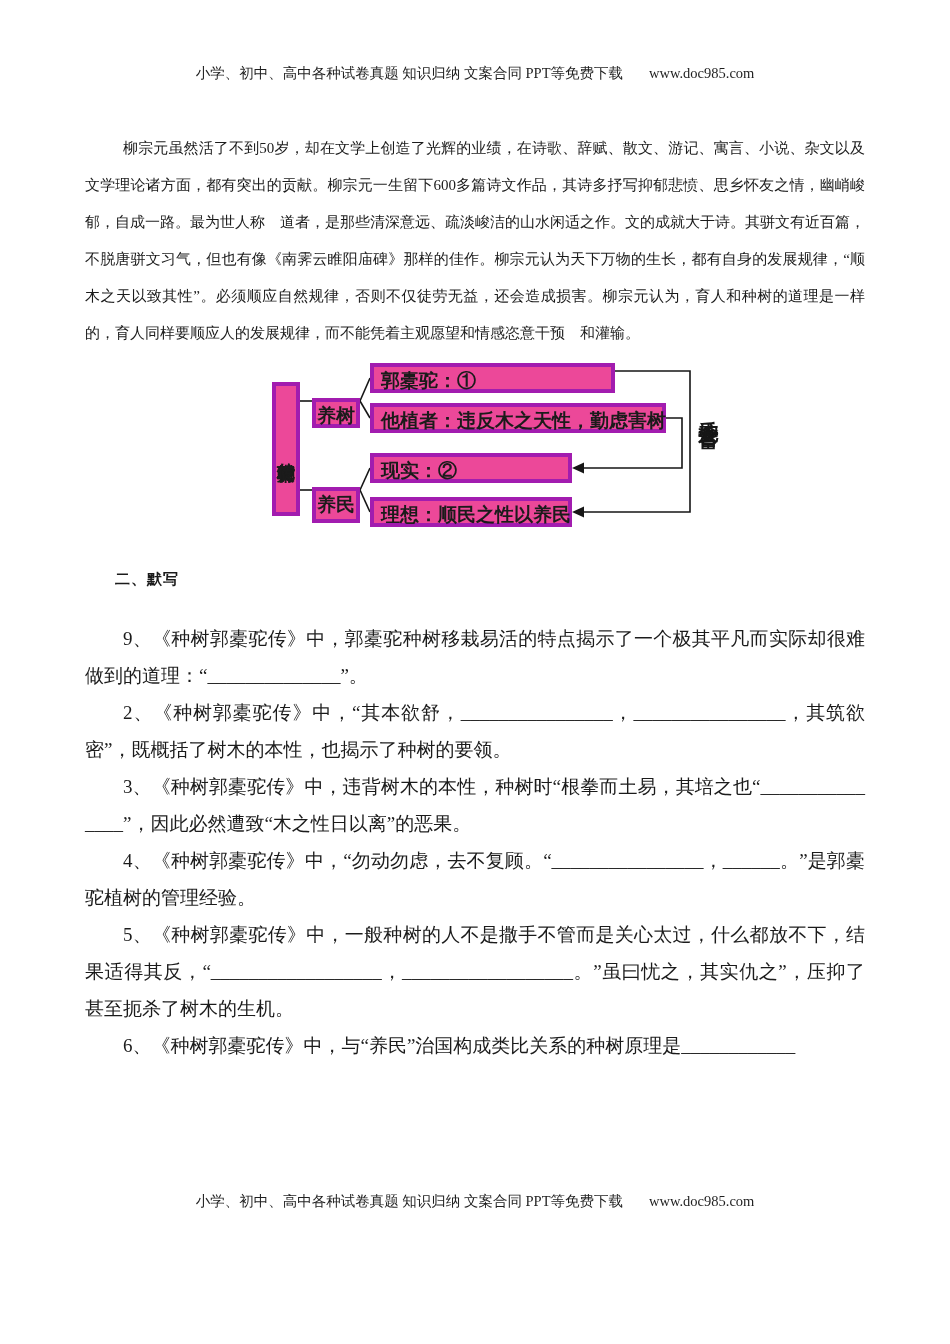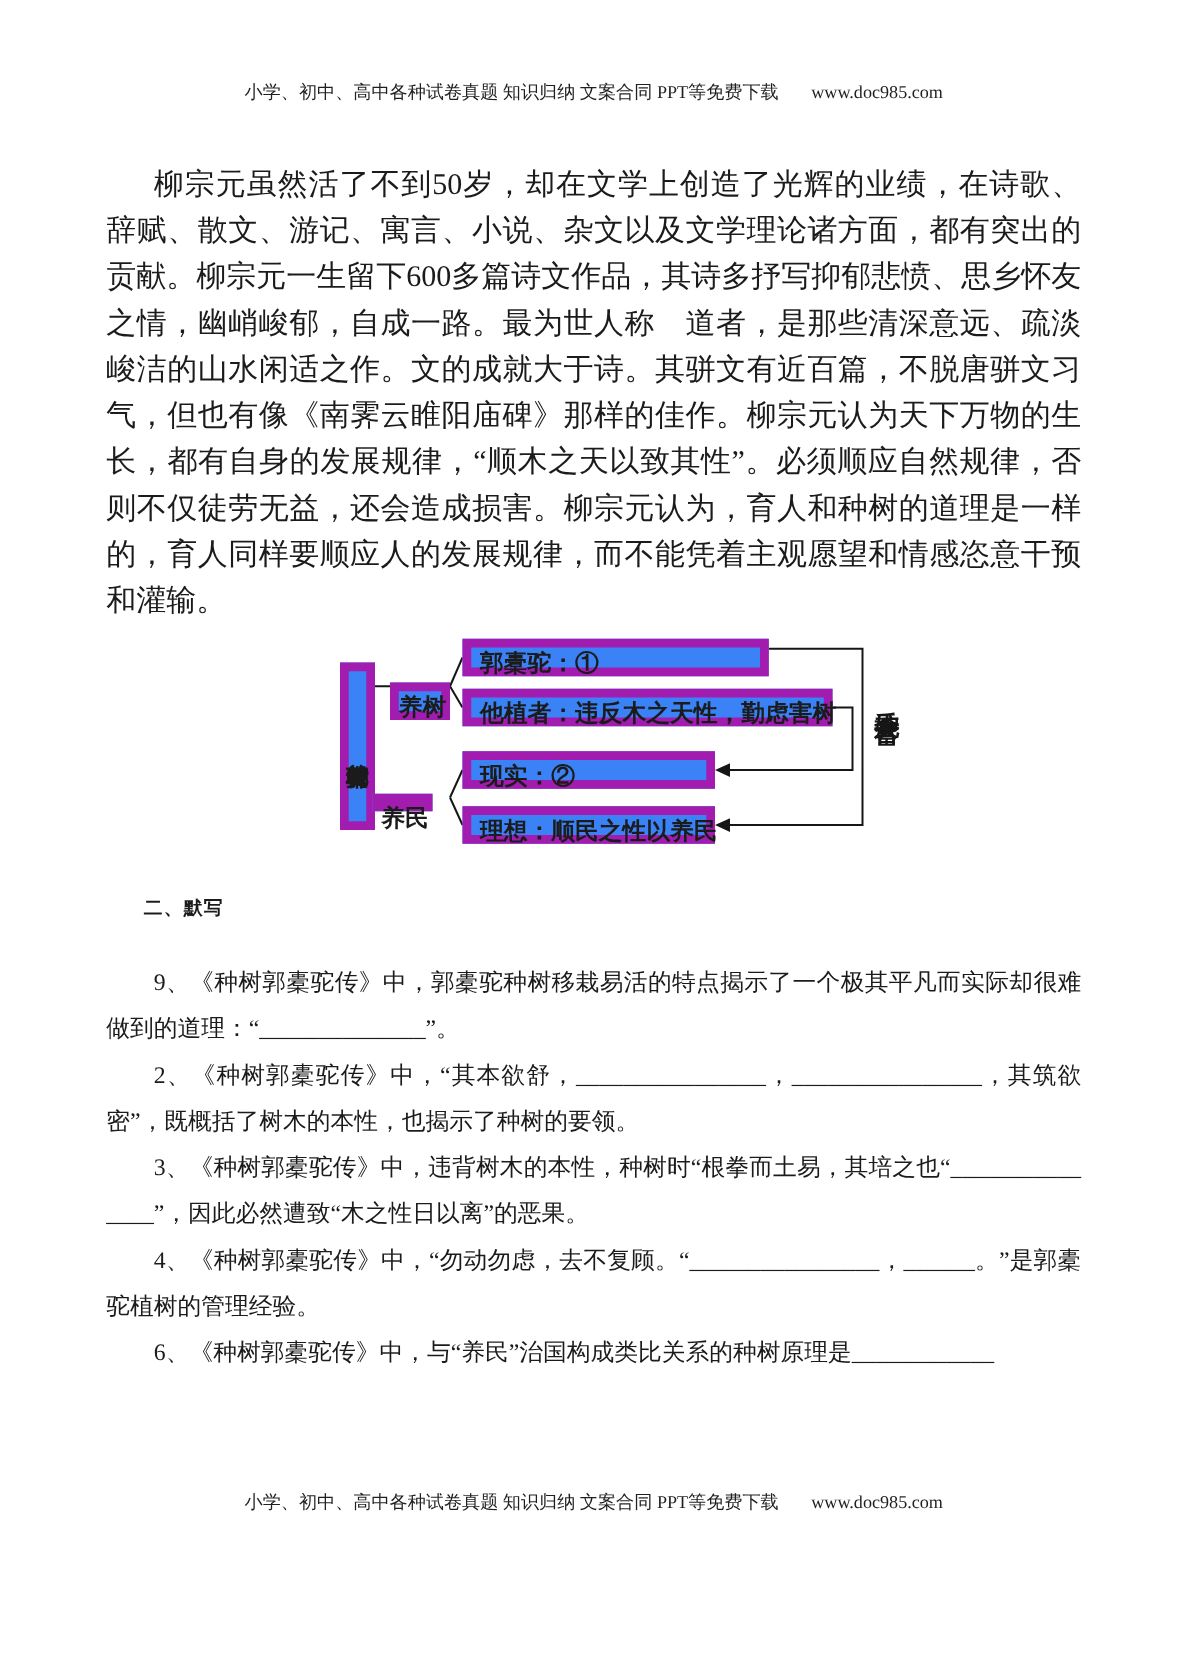--- a/index.html
+++ b/index.html
@@ -18,37 +18,37 @@
     white-space:nowrap;
   }
   .running-head.top{top:64px;}
   .running-head.bottom{top:1192px;}
   .running-head .url{margin-left:26px;}
   .main{
     position:absolute;top:130px;left:85px;width:780px;
   }
   .body-par{
     margin:0;
-    font-size:24px;line-height:37px;
+    font-size:15px;line-height:37px;
     text-align:justify;
     text-indent:38px;
     word-break:break-all;
   }
   .q5-line{margin-top:8px;}
   
   .diagram{
     position:relative;
     width:470px;height:182px;
     margin:6px 0 0 185px;
   }
   .diagram svg{position:absolute;left:0;top:0;}
   .dbox{
     position:absolute;
-    border:7px solid #a21caf;
-    background:#3b82f6;
+    border:4px solid #a21caf;
+    background:#ec4899;
     font-size:19px;font-weight:700;
     line-height:28px;
     white-space:nowrap;
     box-sizing:border-box;
   }
   .dbox.leaf{padding-left:7px;}
   .dbox.mid{text-align:center;margin-top:12px;}
   .vtext{
     writing-mode:vertical-rl;
     text-orientation:upright;
@@ -109,35 +109,36 @@
           <path d="M396,60 H412 V110 H314"></path>
         </g>
         <g fill="#161616" stroke="none">
           <polygon points="302,110 314,104.5 314,115.5"></polygon>
           <polygon points="302,154 314,148.5 314,159.5"></polygon>
         </g>
       </svg>
 
       <div class="dbox root-box vtext">种树郭橐驼传</div>
       <div class="dbox mid" style="left:42px;top:28px;width:48px;height:30px;">养树</div>
-      <div class="dbox mid" style="left:28px;top:117px;width:48px;height:14px;">养民</div>
+      <div class="dbox mid" style="left:42px;top:117px;width:48px;height:36px;">养民</div>
       <div class="dbox leaf" style="left:100px;top:5px;width:245px;height:30px;">郭橐驼：①</div>
       <div class="dbox leaf" style="left:100px;top:45px;width:296px;height:30px;">他植者：违反木之天性，勤虑害树</div>
       <div class="dbox leaf" style="left:100px;top:95px;width:202px;height:30px;">现实：②</div>
       <div class="dbox leaf" style="left:100px;top:139px;width:202px;height:30px;">理想：顺民之性以养民</div>
       <div class="side-label">委婉含蓄</div>
     </div>
 
     <h2 class="sec-heading">二、默写</h2>
 
     <div class="questions">
       <p>9、《种树郭橐驼传》中，郭橐驼种树移栽易活的特点揭示了一个极其平凡而实际却很难做到的道理：“______________”。</p>
       <p>2、《种树郭橐驼传》中，“其本欲舒，________________，________________，其筑欲密”，既概括了树木的本性，也揭示了种树的要领。</p>
       <p>3、《种树郭橐驼传》中，违背树木的本性，种树时“根拳而土易，其培之也“_______________”，因此必然遭致“木之性日以离”的恶果。</p>
       <p>4、《种树郭橐驼传》中，“勿动勿虑，去不复顾。“________________，______。”是郭橐驼植树的管理经验。</p>
+      <p>5、《种树郭橐驼传》中，一般种树的人不是撒手不管而是关心太过，什么都放不下，结果适得其反，“__________________，__________________。”虽曰忧之，其实仇之”，压抑了甚至扼杀了树木的生机。</p>
       <p>6、《种树郭橐驼传》中，与“养民”治国构成类比关系的种树原理是____________</p>
     </div>
 
   </div>
 
   <div class="running-head bottom">
     <span>小学、初中、高中各种试卷真题 知识归纳 文案合同 PPT等免费下载</span><span class="url">www.doc985.com</span>
   </div>
 
 </div>

